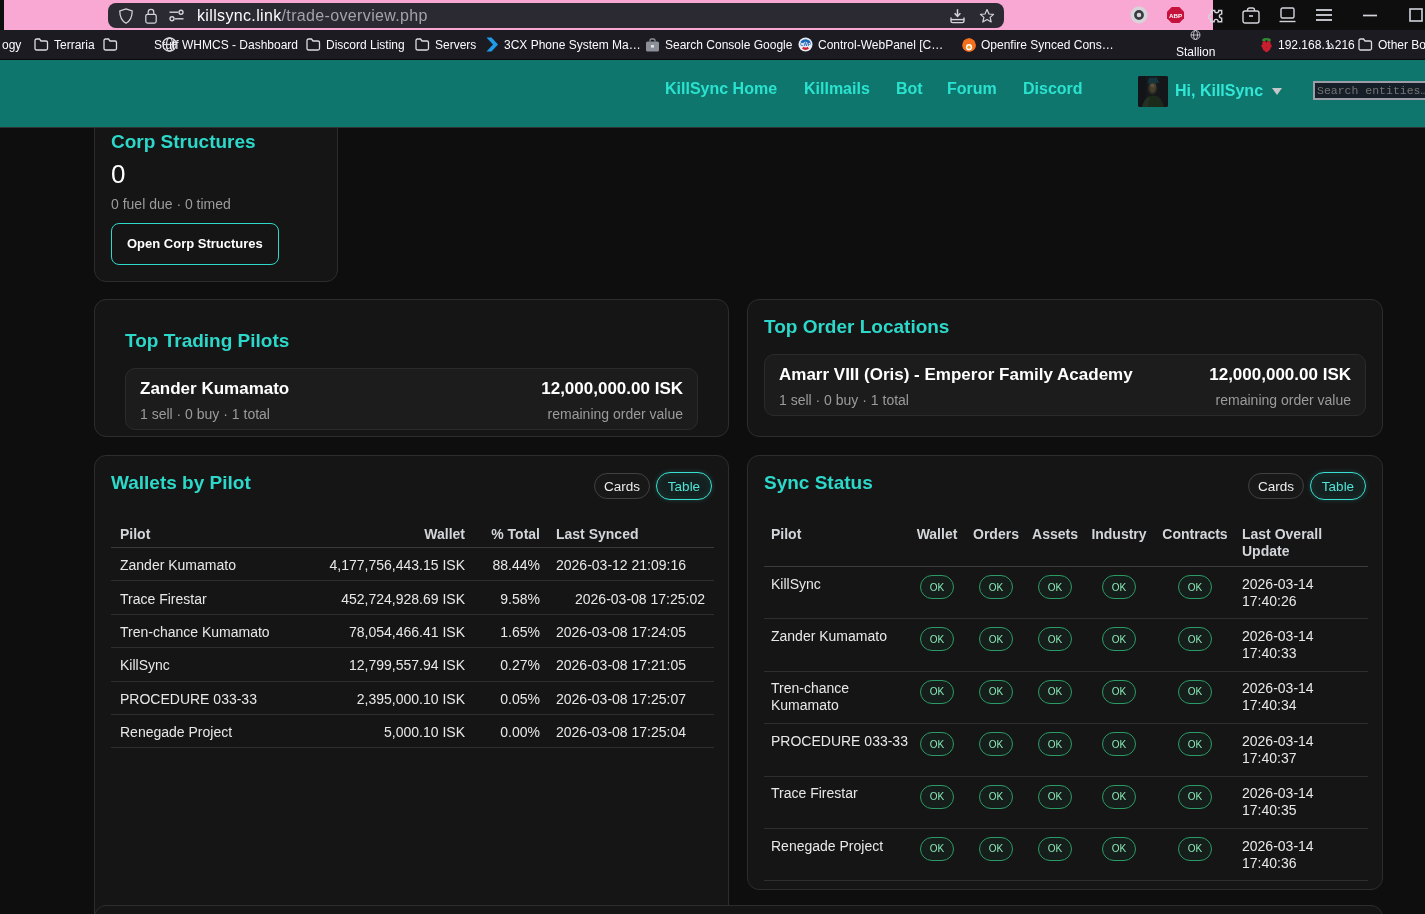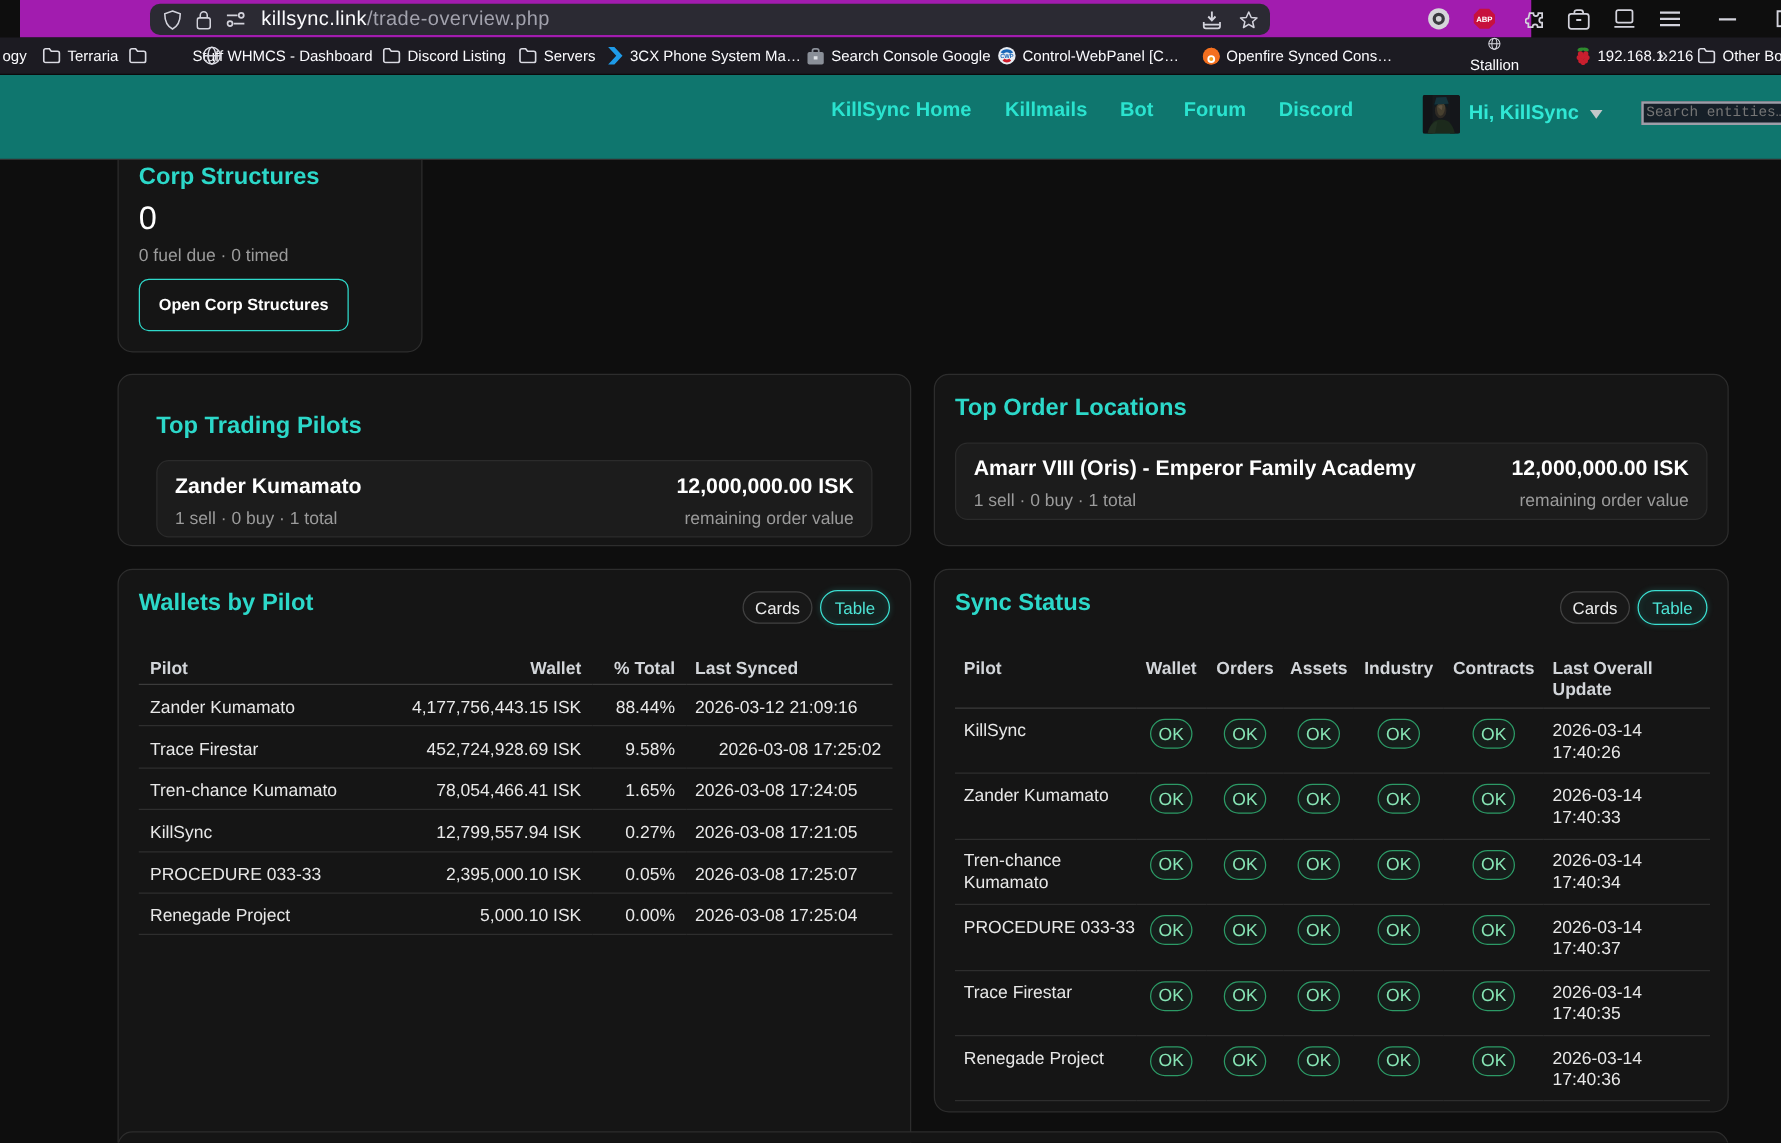--- a/index.html
+++ b/index.html
@@ -1,20 +1,20 @@
 <!DOCTYPE html>
 <html><head>
 <meta charset="utf-8">
 <style>
   * { margin:0; padding:0; box-sizing:border-box; }
   html,body { width:1425px; height:914px; overflow:hidden; background:#0e0e0e; }
   body { font-family:"Liberation Sans", sans-serif; position:relative; }
 
   
-  .toolbar { position:absolute; left:16px; top:0; width:1209px; height:30px; background:#a21caf; }
+  .toolbar { position:absolute; left:4px; top:0; width:1209px; height:30px; background:#f9a8d4; }
   .urlbar { position:absolute; left:104px; top:3px; width:896px; height:25px; background:#2b2a33; border-radius:8px; }
   .urlicons { position:absolute; left:11px; top:0; height:25px; display:flex; align-items:center; gap:12px; }
   .urltext { position:absolute; left:89px; top:0; height:25px; line-height:25px; font-size:16px; letter-spacing:0.35px; color:#fbfbfe; white-space:nowrap; }
   .urltext .dim { color:#a2a2ad; }
   .urlright { position:absolute; right:9px; top:0; height:25px; display:flex; align-items:center; gap:13px; }
   .tbicons { position:absolute; top:0; height:30px; display:flex; align-items:center; }
   svg.ic { display:block; }
 
   
   .bmbar { position:absolute; left:0; top:30px; width:1425px; height:30px; background:#1c1b22; border-bottom:1px solid #0b0b0c; }
@@ -61,21 +61,21 @@
   #wallets table { margin-top:26px; }
   #wallets th { padding:6px 9px 4px; }
   #wallets td { padding:9.2px 9px 6.2px; }
   .tr { text-align:right; }
 
   #sync table { margin-top:26px; width:604px; }
   #sync th { padding:6px 7px 6px; }
   #sync td { padding:8.7px 7px; }
   #sync td.bc, #sync th.bc { text-align:center; padding-left:0; padding-right:0; }
   #sync td.bc { padding-top:8px; }
-  .ok { display:inline-flex; align-items:center; justify-content:center; width:34px; height:24px; border:1.5px solid #2c9a66; border-radius:12px; color:#88e6b6; font-size:14px; background:rgba(61,220,151,.05); }
+  .ok { display:inline-flex; align-items:center; justify-content:center; width:34px; height:24px; border:1.5px solid #2c9a66; border-radius:12px; color:#88e6b6; font-size:10px; background:rgba(61,220,151,.05); }
 
   #bottomcard { left:94px; top:845px; width:1289px; height:100px; }
 </style>
 </head>
 <body>
 
 <div class="toolbar">
   <div class="urlbar">
     <div class="urlicons">
       <svg class="ic" width="14" height="16" viewBox="0 0 14 16">

